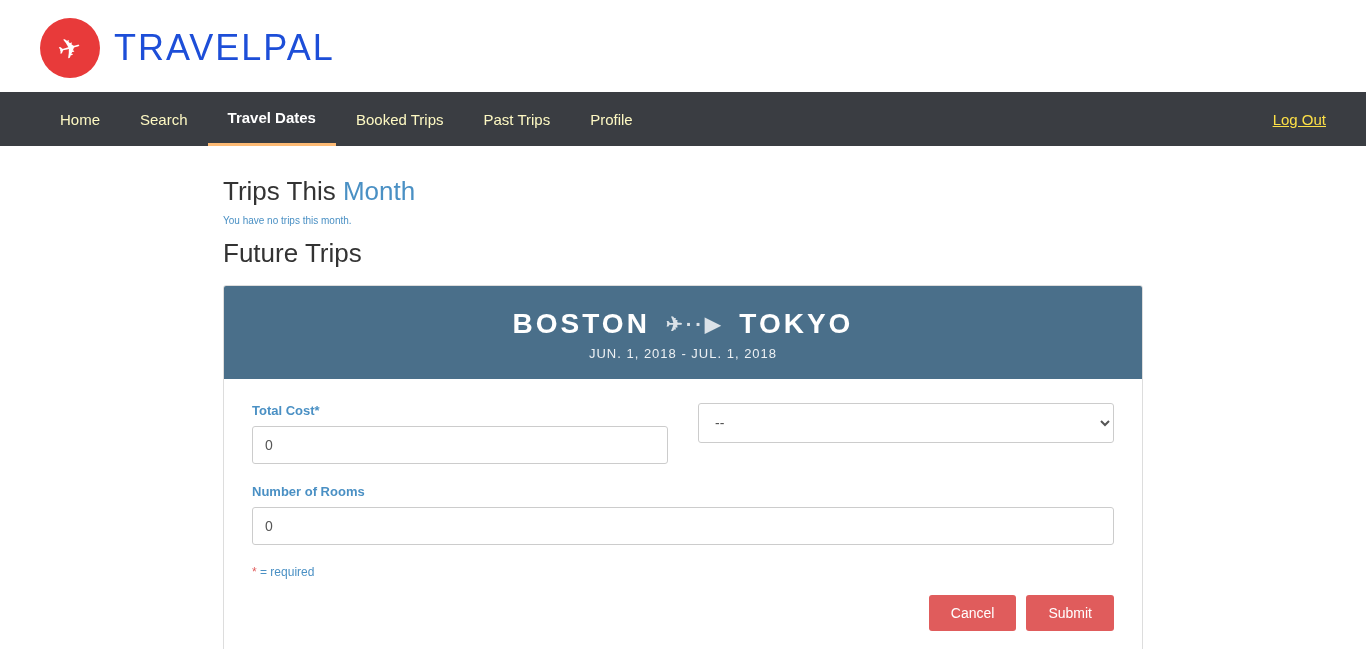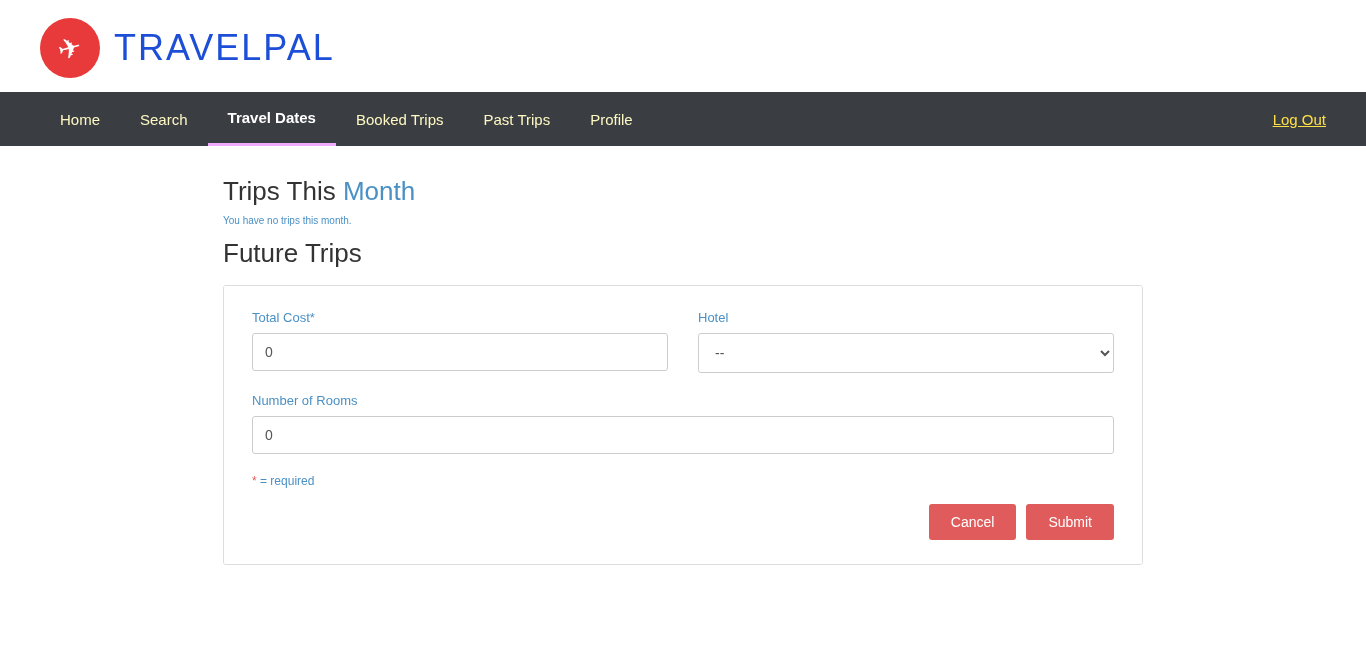--- a/index.html
+++ b/index.html
@@ -59,21 +59,21 @@
       height: 54px;
       display: flex;
       align-items: center;
       cursor: pointer;
       text-decoration: none;
       transition: color 0.2s;
     }
     .nav-link.active {
       color: #fff;
       font-weight: 600;
-      border-bottom: 3px solid #f0abfc;
+      border-bottom: 3px solid #fdba74;
     }
     .nav-logout {
       color: #fde047;
       font-size: 15px;
       cursor: pointer;
       background: none;
       border: none;
       padding: 0;
       text-decoration: underline;
     }
@@ -150,21 +150,21 @@
     }
     .form-group {
       flex: 1;
       display: flex;
       flex-direction: column;
     }
     .form-label {
       font-size: 13px;
       color: #4a90c4;
       margin-bottom: 8px;
-      font-weight: 400;
+      font-weight: 700;
     }
     .form-input {
       border: 1px solid #ccc;
       border-radius: 3px;
       padding: 10px 12px;
       font-size: 14px;
       color: #555;
       outline: none;
       background: #fff;
     }
@@ -239,29 +239,36 @@
 
   <h2 class="section-title">
     Trips This <span class="highlight">Month</span>
   </h2>
   <p class="no-trips-msg">You have no trips this month.</p>
 
   <h2 class="future-title">Future Trips</h2>
 
   <div class="trip-card">
 
+    <div class="trip-header">
+      <div class="trip-route">
+        <span>BOSTON</span>
+        <span class="arrow-dots">✈··▶</span>
+        <span>TOKYO</span>
+      </div>
+      <div class="trip-dates">JUN. 1, 2018 - JUL. 1, 2018</div>
+    </div>
 
     <div class="trip-body">
       <div class="form-row">
         <div class="form-group">
           <label class="form-label">Total Cost*</label>
           <input class="form-input" type="text" value="0" style="">
         </div>
         <div class="form-group">
-          <label class="form-label">Hotel</label>
           <select class="form-select">
             <option value="--">--</option>
           </select>
         </div>
       </div>
 
       <div class="form-row">
         <div class="form-group">
           <label class="form-label">Number of Rooms</label>
           <input class="form-input" type="text" value="0" style="">

